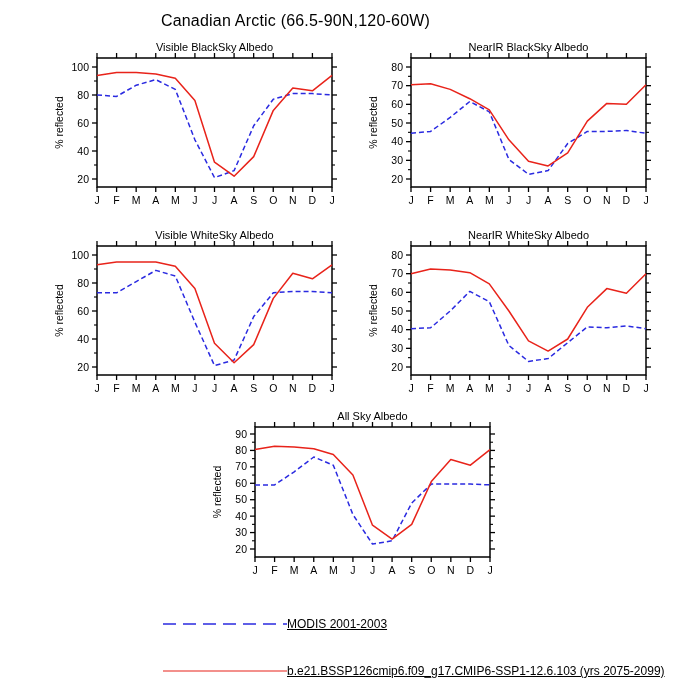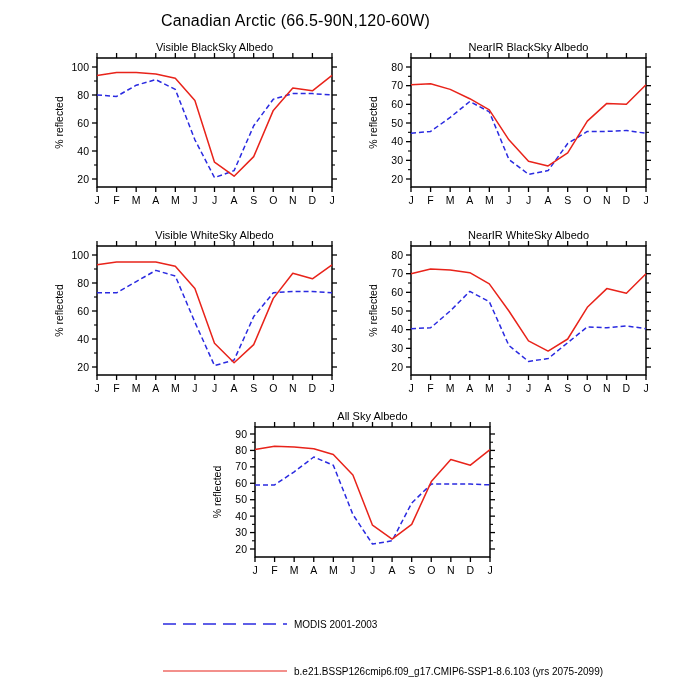--- a/index.html
+++ b/index.html
@@ -8,21 +8,21 @@
   .main-title{position:absolute;top:12px;left:0;width:591px;text-align:center;
               font-size:16px;color:#000;letter-spacing:0.2px;}
   svg text{font-family:"Liberation Sans","DejaVu Sans",sans-serif;fill:#000;}
   .tick-label{font-size:10.5px;}
   .month-label{font-size:10.5px;}
   .chart-title{font-size:11px;}
   .axis-name{font-size:10.5px;}
   .legend{position:absolute;left:163px;display:flex;align-items:center;}
   .legend-item-1{top:617px;}
   .legend-item-2{top:664px;}
-  .legend-label{font-size:10px;color:#000;margin-left:7px;white-space:nowrap;}
+  .legend-label{font-size:12px;color:#000;white-space:nowrap;text-decoration:underline;}
 </style>
 </head>
 <body>
 
 <div class="page">
 
   <div class="main-title">Canadian Arctic (66.5-90N,120-60W)</div>
 
   <svg id="charts" width="700" height="700" viewBox="0 0 700 700">
       <g>
@@ -411,16 +411,16 @@
     <svg width="124" height="14">
       <line x1="0" y1="7" x2="124" y2="7" stroke-width="1.3" stroke-dasharray="13 7" stroke="#2a2ae0"></line>
     </svg>
     <span class="legend-label">MODIS 2001-2003</span>
   </div>
 
   <div class="legend legend-item-2">
     <svg width="124" height="14">
       <line x1="0" y1="7" x2="124" y2="7" stroke-width="1.2" stroke="#e8231a"></line>
     </svg>
-    <span class="legend-label">b.e21.BSSP126cmip6.f09_g17.CMIP6-SSP1-8.6.103 (yrs 2075-2099)</span>
+    <span class="legend-label">b.e21.BSSP126cmip6.f09_g17.CMIP6-SSP1-12.6.103 (yrs 2075-2099)</span>
   </div>
 
 </div>
 
 </body></html>

